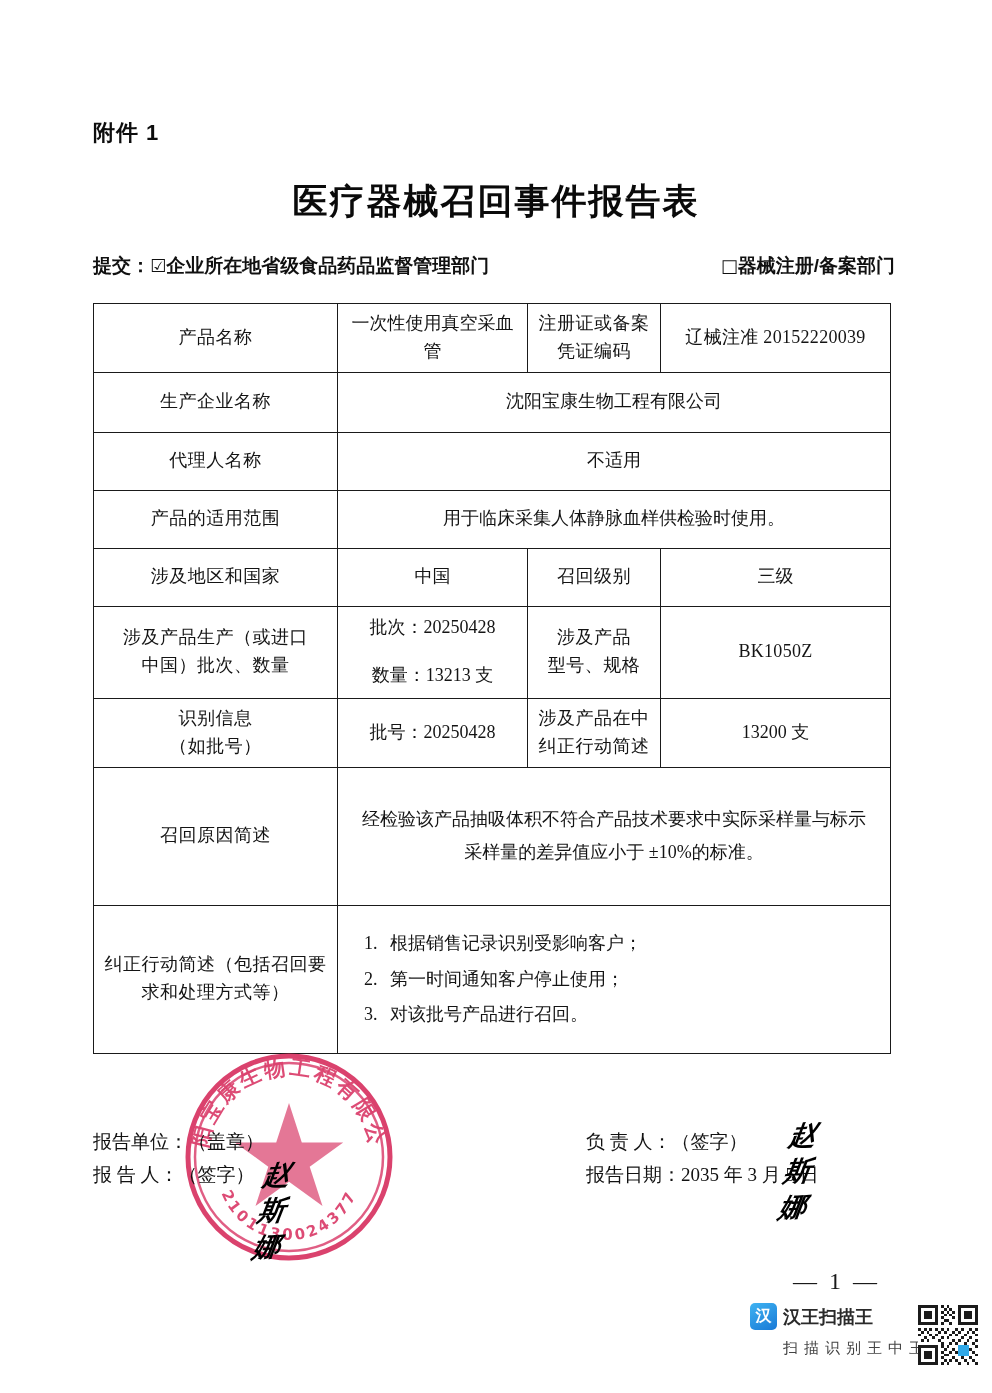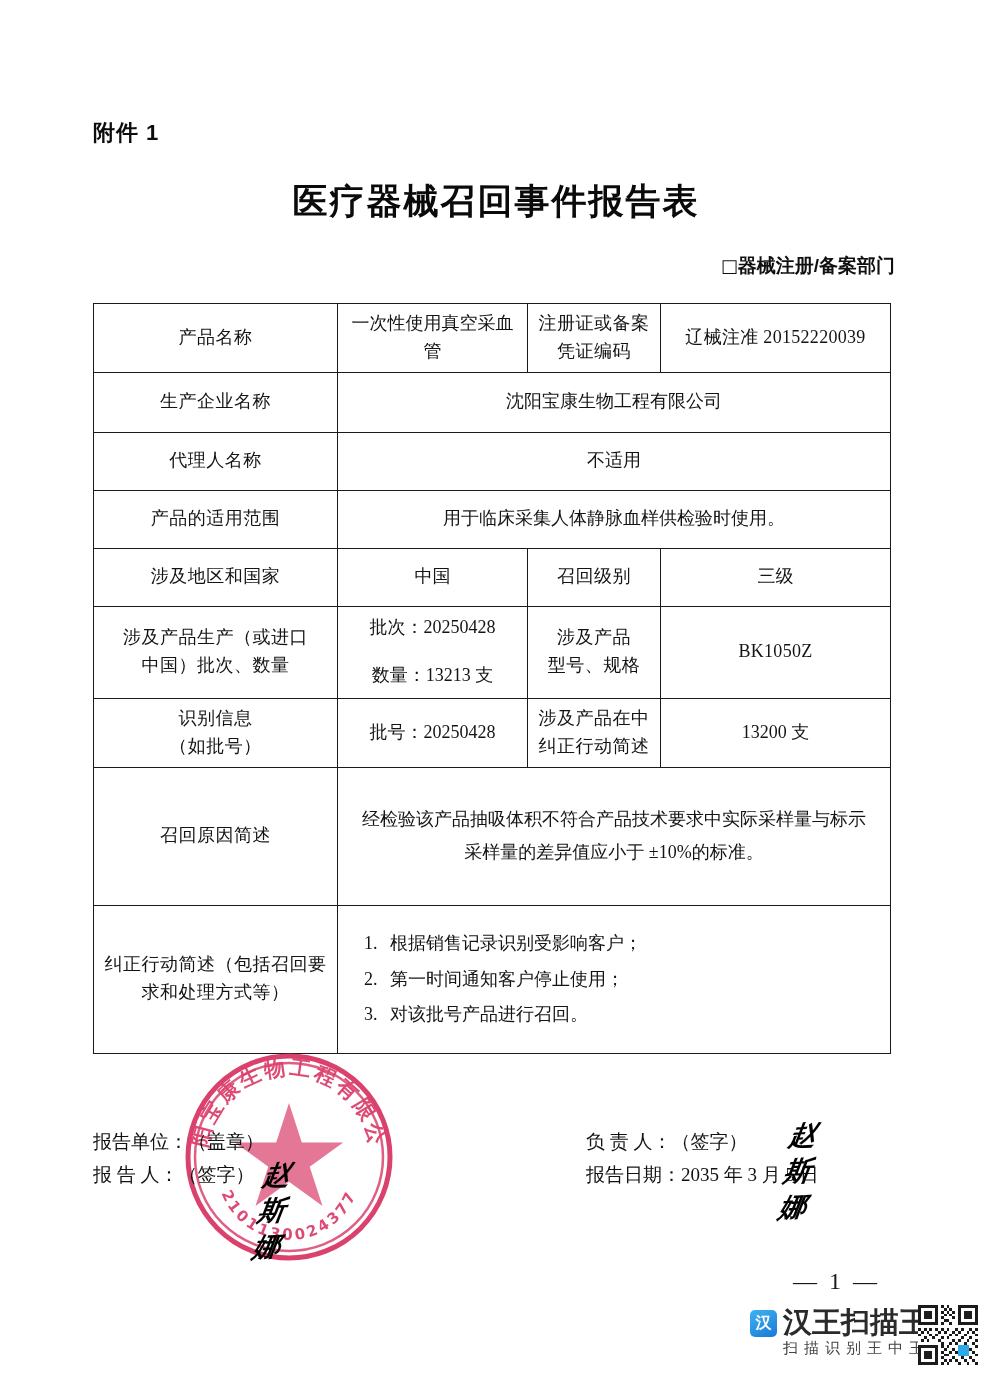--- a/index.html
+++ b/index.html
@@ -215,21 +215,21 @@
     color: #fff;
     font-family: "Liberation Sans", sans-serif;
     font-size: 16px;
     font-weight: bold;
     display: flex;
     align-items: center;
     justify-content: center;
   }
   .wm-title {
     font-family: "Liberation Sans", "DejaVu Sans", sans-serif;
-    font-size: 29px;
+    font-size: 18px;
     font-weight: bold;
     color: #2a2a2a;
     letter-spacing: 0px;
   }
   .wm-sub {
     position: absolute;
     left: 33px;
     top: 36px;
     font-family: "Liberation Sans", "DejaVu Sans", sans-serif;
     font-size: 15px;
@@ -247,20 +247,21 @@
 </head>
 <body>
 
 <div class="page">
 
   <div class="attachment-label">附件 1</div>
 
   <div class="doc-title">医疗器械召回事件报告表</div>
 
   <div class="submit-row">
+    <div class="submit-left"><span>提交：</span><span class="cb">☑</span><span>企业所在地省级食品药品监督管理部门</span></div>
     <div class="submit-right"><span class="cb">□</span><span>器械注册/备案部门</span></div>
   </div>
 
   <table class="tbl">
     <colgroup>
       <col style="width:244px">
       <col style="width:190px">
       <col style="width:133px">
       <col style="width:230px">
     </colgroup>

